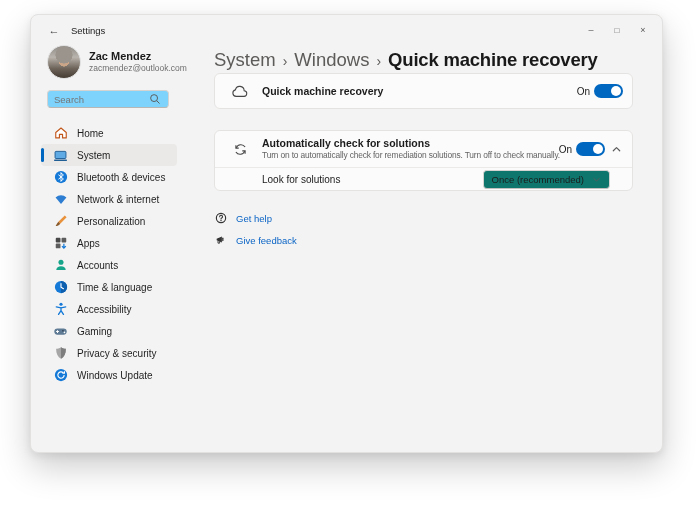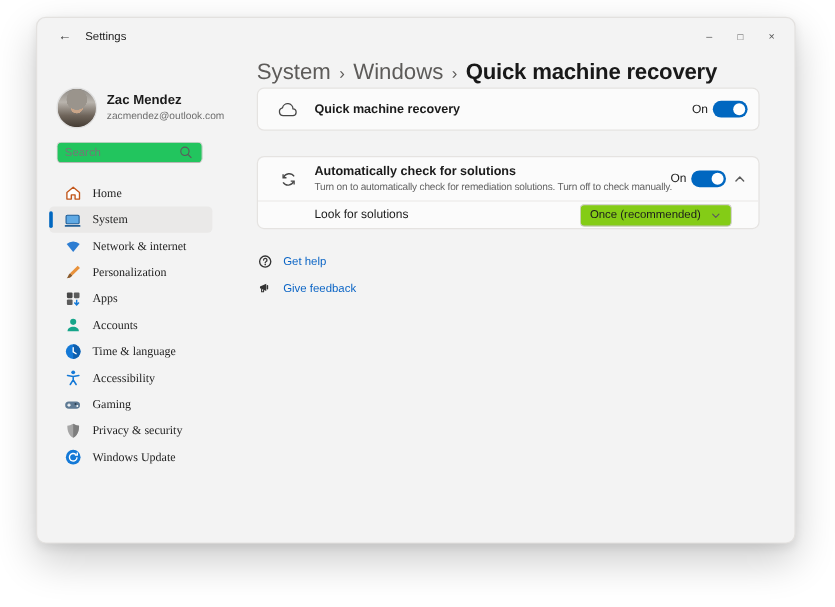--- a/index.html
+++ b/index.html
@@ -16,46 +16,46 @@
     font-size:11px; color:#3b3b3b; border-radius:4px; cursor:default; }
   .app-title { font-size:9.5px; color:#1b1b1b; margin-left:4px; }
   .win-controls { margin-left:auto; display:flex; align-items:center; margin-right:6px; }
   .win-btn { width:26px; height:20px; display:flex; align-items:center; justify-content:center;
     color:#5a5a5a; font-size:9px; }
   .win-btn.maxi { font-size:8px; }
 
   .content { display:flex; height:409px; }
 
   
-  .sidebar { width:146px; padding-left:10px; flex-shrink:0;margin-top:28px; }
+  .sidebar { width:146px; padding-left:10px; flex-shrink:0; }
   .profile { display:flex; align-items:center; gap:8px; margin-left:6px; margin-top:0px; height:34px; }
   .avatar { width:34px; height:34px; border-radius:50%; flex-shrink:0;
     background:
       radial-gradient(circle at 50% 28%, #9a948c 0 30%, transparent 31%),
       radial-gradient(circle at 50% 48%, #caa588 0 22%, transparent 23%),
       linear-gradient(180deg, #8f8b86 0%, #b9b4ad 35%, #6e645a 70%, #453c34 100%);
     border:1px solid #e0e0e0; }
   .profile-name { font-size:11px; font-weight:700; color:#1b1b1b; line-height:13px; }
   .profile-email { font-size:8.5px; color:#6e6e6e; line-height:11px; }
 
-  .search-box { margin-left:6px; margin-top:11px; width:122px; height:18px; background:#22c55e;
+  .search-box { margin-left:6px; margin-top:11px; width:122px; height:18px; background:#7dd3fc;
     border:1px solid #D5D3D1; border-bottom-color:#B9B7B5; border-radius:4px;
     display:flex; align-items:center; padding:0 6px; }
   .search-box input { border:none; outline:none; background:transparent; flex:1; width:80px;
     font-size:9.5px; color:#1b1b1b; font-family:inherit; }
   .search-box input::placeholder { color:#767676; }
 
   .nav { margin-top:14px; }
   .nav-item { position:relative; height:22px; width:136px; display:flex; align-items:center;
     gap:9px; padding-left:12px; border-radius:4px; cursor:default; }
   .nav-item.selected { background:#EAE9E8; }
   .sel-pill { position:absolute; left:0px; top:4px; width:3px; height:14px; border-radius:2px; background:#0067C0; }
   .nav-icon { width:15px; height:15px; flex-shrink:0; display:flex; align-items:center; justify-content:center; }
   .nav-icon svg { display:block; }
-  .nav-label { font-size:10px; color:#1f1f1f; white-space:nowrap;font-family:Liberation Serif, serif; }
+  .nav-label { font-size:10px; color:#1f1f1f; white-space:nowrap; }
 
   
   .main { margin-left:37px; width:419px; }
   .breadcrumb { margin-top:3px; height:24px; display:flex; align-items:center; gap:7px;
     font-size:18.5px; color:#5d5b59; white-space:nowrap; }
   .crumb-sep { font-size:14px; color:#5d5b59; padding-top:1px; }
   .crumb-current { font-weight:700; color:#191919; letter-spacing:-0.2px; }
 
   .card { background:#FBFBFB; border:1px solid #E5E3E1; border-radius:6px; width:419px; }
   .card-row { display:flex; align-items:center; }
@@ -70,21 +70,21 @@
   .toggle { width:29px; height:14px; border-radius:8px; background:#0067C0; position:relative; cursor:default; }
   .toggle .knob { position:absolute; right:2px; top:2px; width:10px; height:10px; border-radius:50%; background:#ffffff; }
 
   .expander { width:14px; height:14px; display:flex; align-items:center; justify-content:center; }
 
   #card2 { margin-top:21px; }
   #card2 .row-main { height:36px; }
   .sub-row { border-top:1px solid #ECEAE8; height:23px; display:flex; align-items:center;
     padding:0 22px 0 47px; }
   .sub-label { font-size:10px; color:#1b1b1b; flex:1; }
-  .dropdown { height:19px; min-width:100px; background:#84cc16; border:1px solid #D5D3D1;
+  .dropdown { height:19px; min-width:100px; background:#0f766e; border:1px solid #D5D3D1;
     border-bottom-color:#C2C0BE; border-radius:4px; display:flex; align-items:center;
     padding:0 8px; gap:8px; cursor:default; }
   .dropdown-value { font-size:9.5px; color:#1b1b1b; white-space:nowrap; }
 
   .link-row { display:flex; align-items:flex-end; gap:9px; height:13px; }
   #get-help { margin-top:20px; }
   #give-feedback { margin-top:9px; }
   .link-icon { width:13px; display:flex; justify-content:center; }
   .link-text { font-size:9.5px; color:#0A64C5; cursor:default; }
 </style>
@@ -148,20 +148,29 @@
           <span class="sel-pill"></span>
           <span class="nav-icon">
             <svg width="15" height="15" viewBox="0 0 16 16">
                 <rect x="2.2" y="3.6" width="11.6" height="7.6" rx="1" fill="#5FA9E4" stroke="#205E96" stroke-width="1"></rect>
                 <rect x="1" y="12.2" width="14" height="1.7" rx="0.8" fill="#205E96"></rect>
               </svg>
           </span>
           <span class="nav-label">System</span>
         </div>
 
+        <div class="nav-item">
+          <span class="nav-icon">
+            <svg width="14" height="14" viewBox="0 0 16 16">
+                <circle cx="8" cy="8" r="7" fill="#1479D7"></circle>
+                <path d="M8 3.4 L10.8 5.7 L5.4 10.3 M8 12.6 L10.8 10.3 L5.4 5.7 M8 3.4 V12.6" stroke="#ffffff" stroke-width="1.1" fill="none" stroke-linejoin="round" stroke-linecap="round"></path>
+              </svg>
+          </span>
+          <span class="nav-label">Bluetooth &amp; devices</span>
+        </div>
 
         <div class="nav-item">
           <span class="nav-icon">
             <svg width="14" height="14" viewBox="0 0 16 16">
                 <path d="M1.8 6.2 A9.2 9.2 0 0 1 14.2 6.2 L8 13.6 Z" fill="#2D7DD2"></path>
               </svg>
           </span>
           <span class="nav-label">Network &amp; internet</span>
         </div>
 

